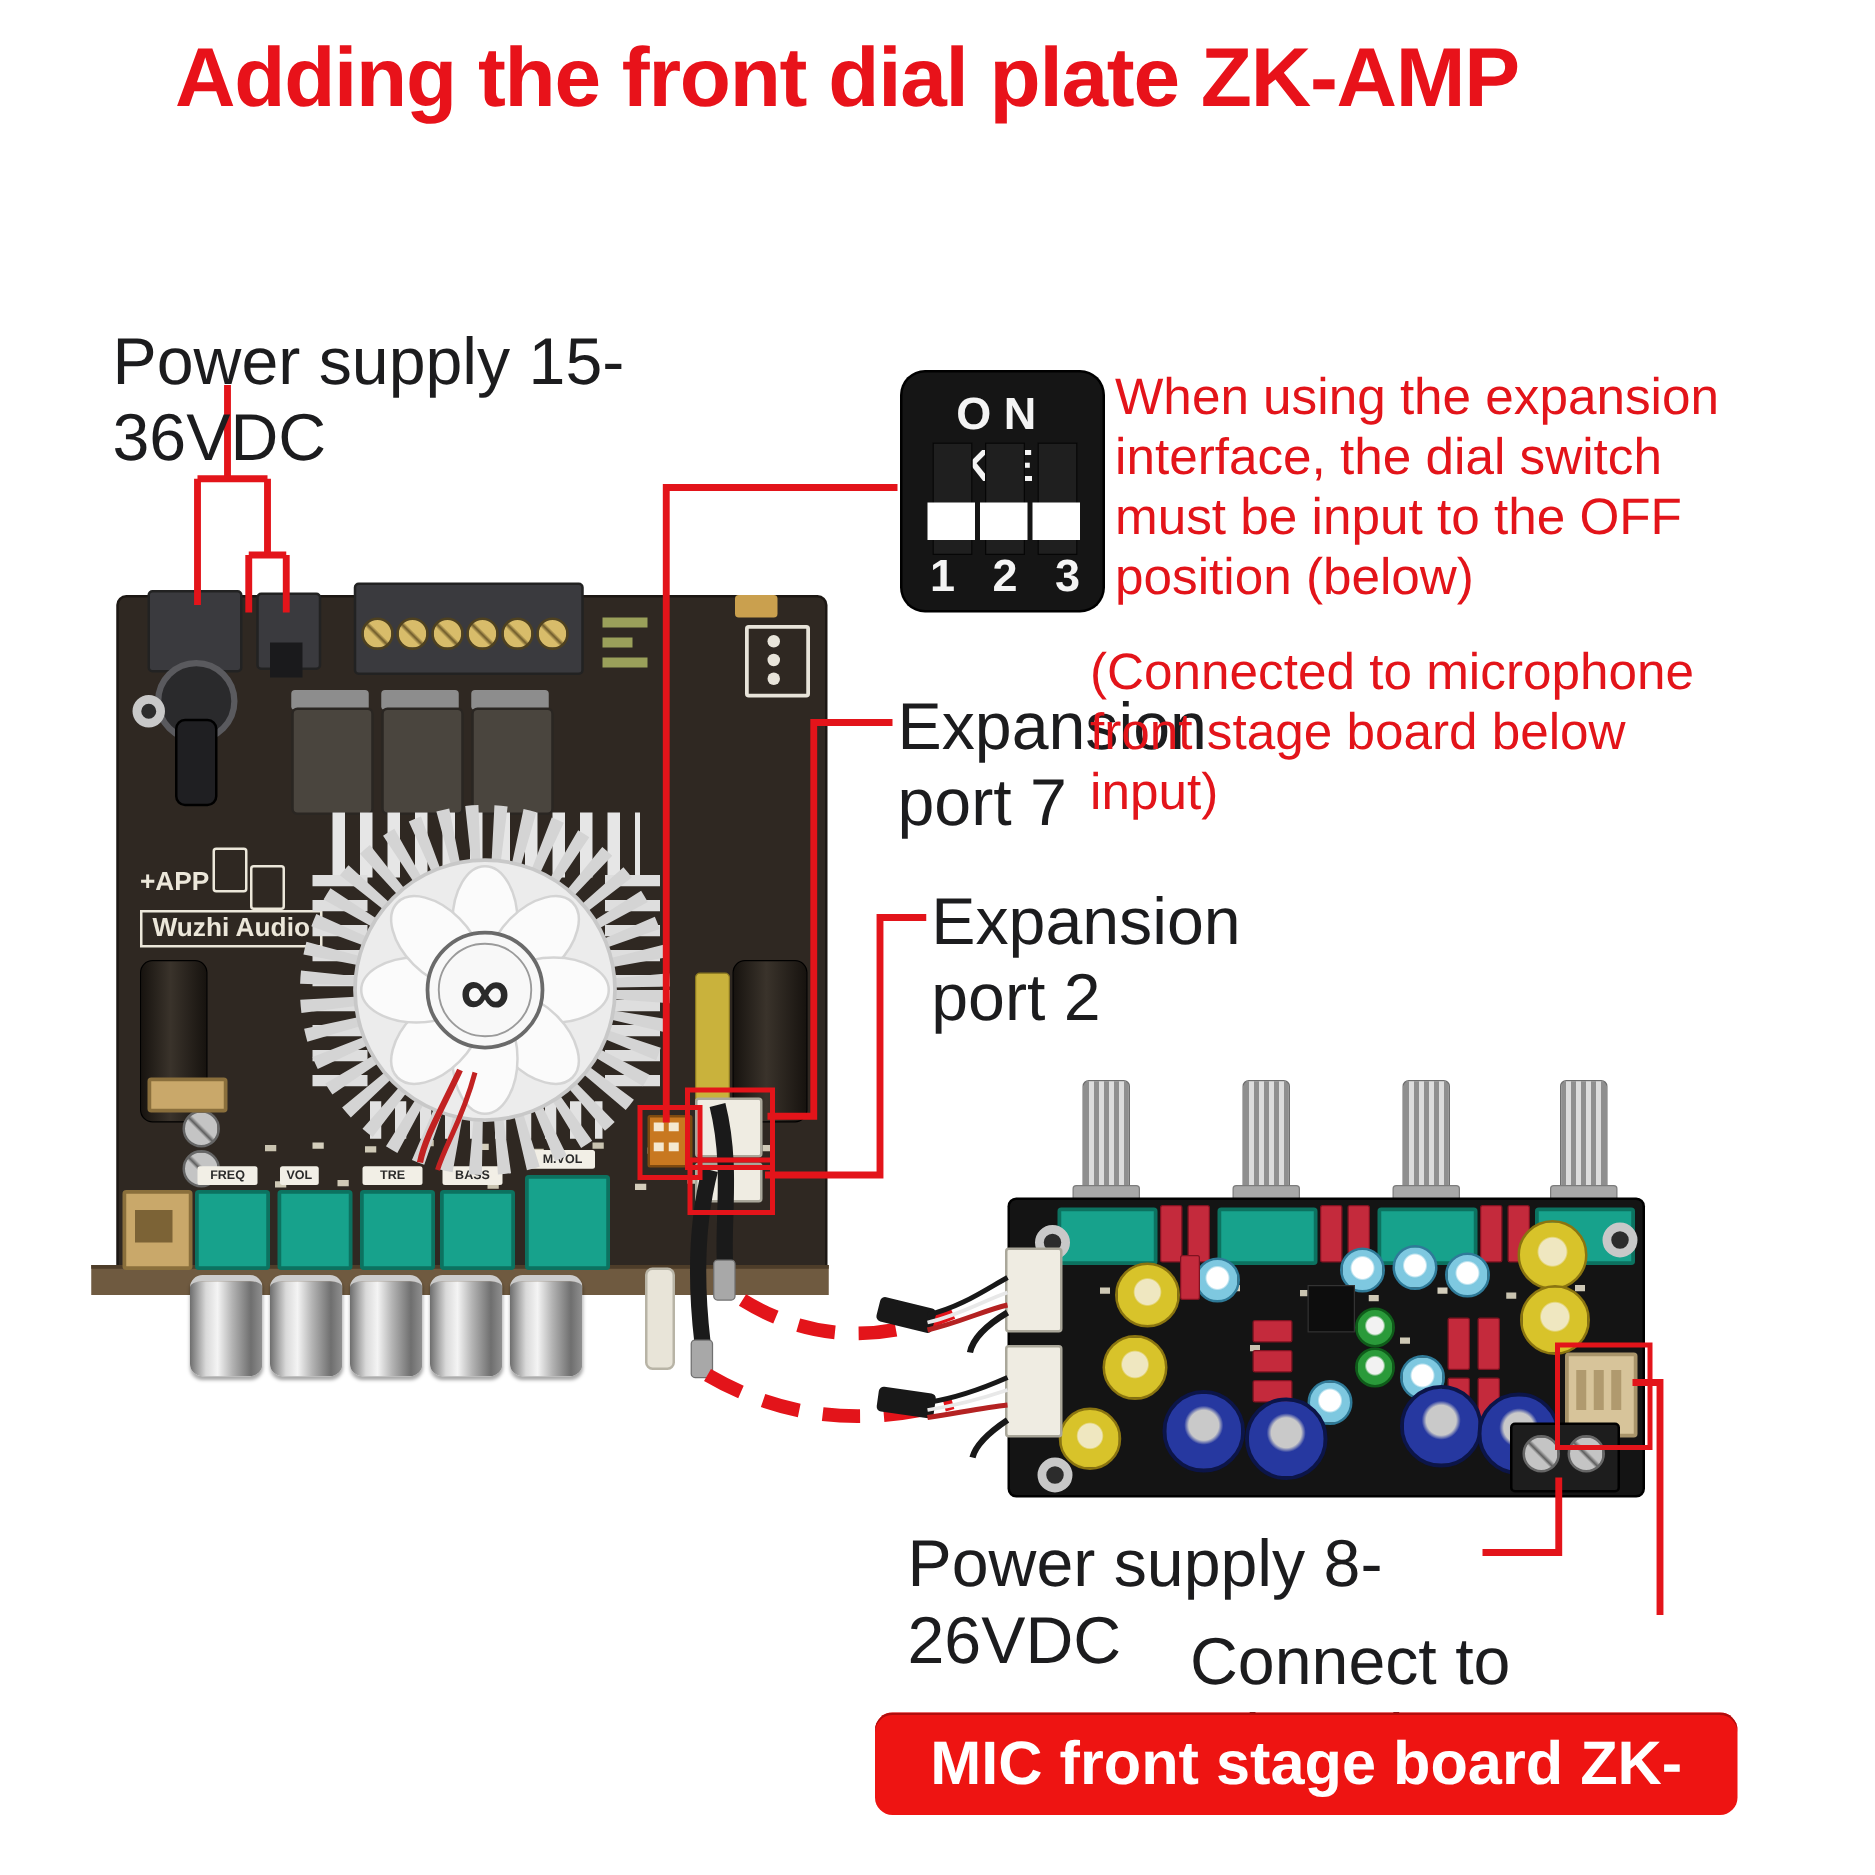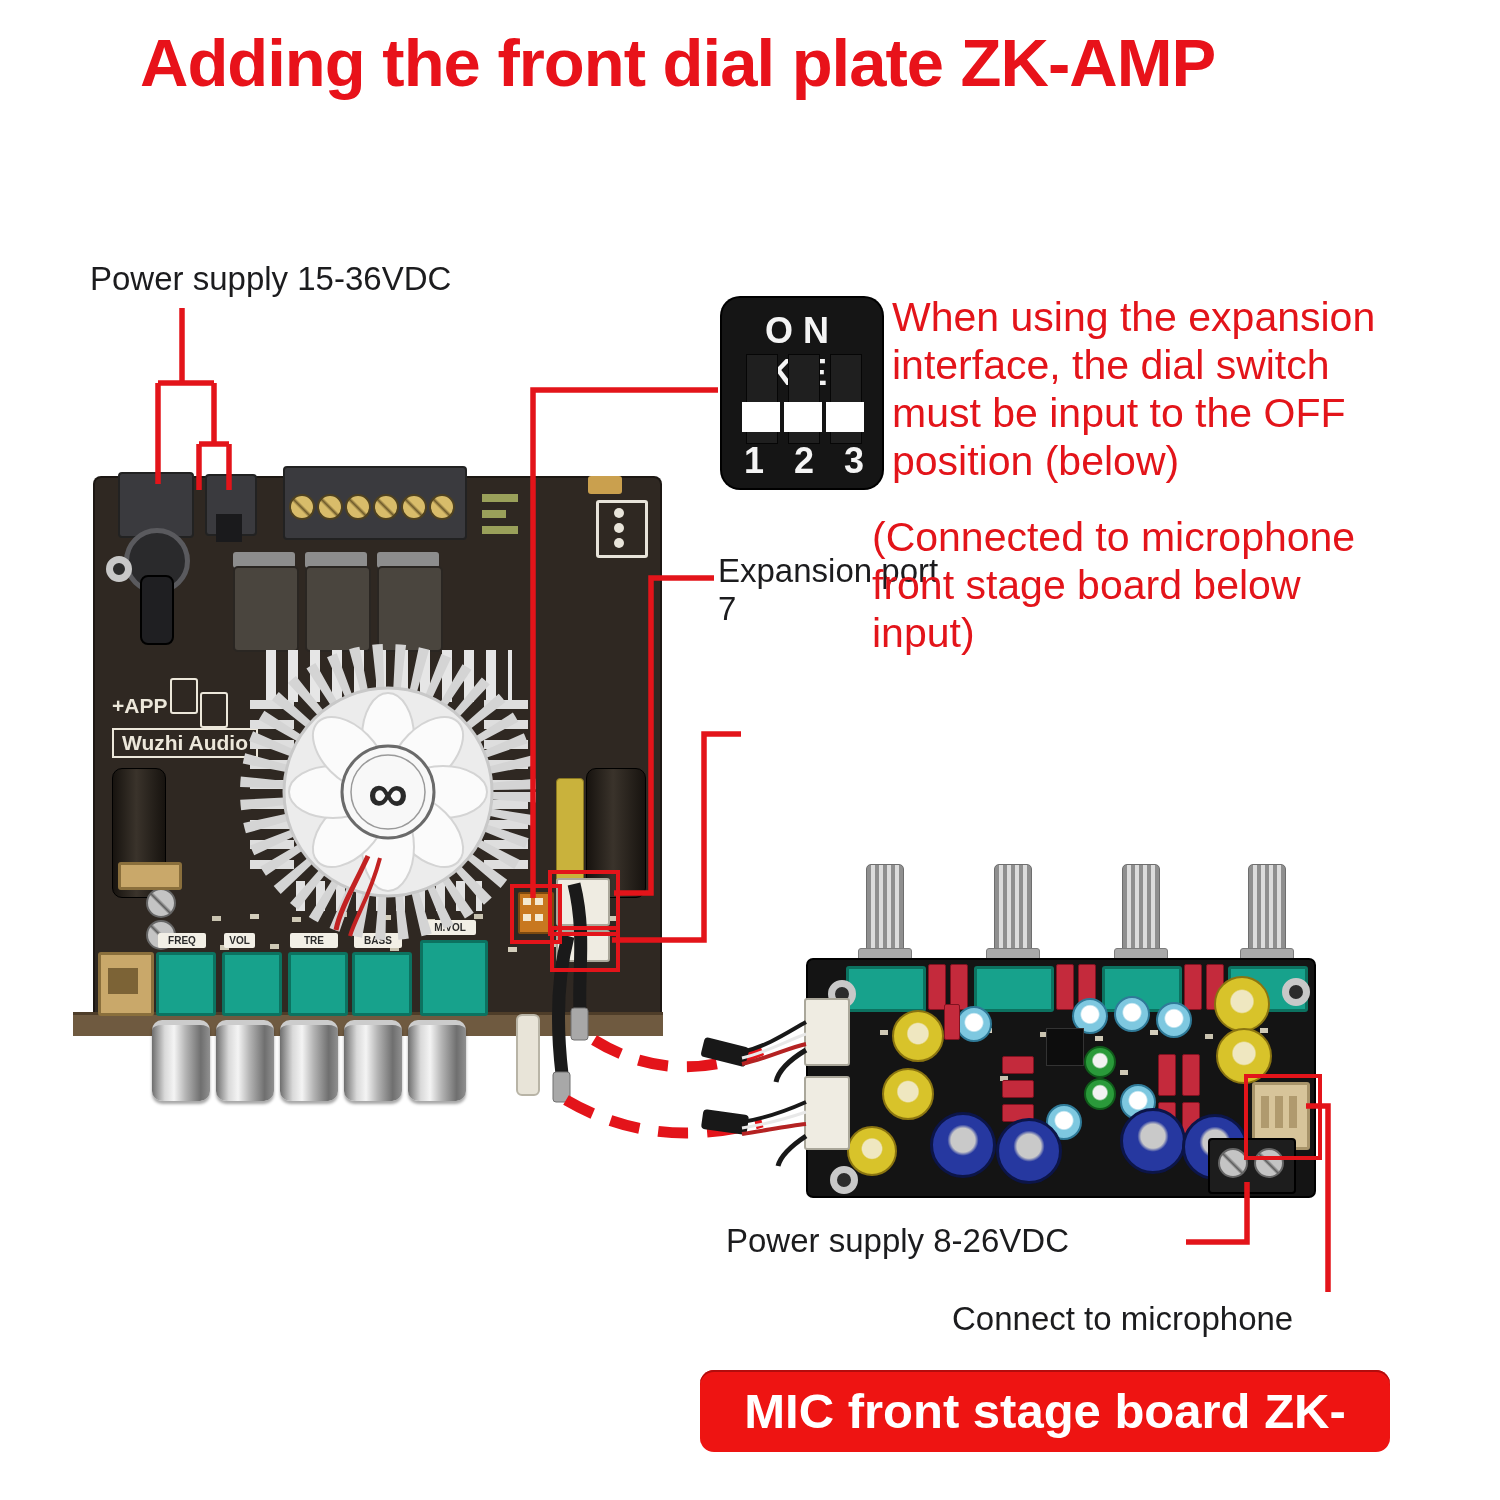--- a/index.html
+++ b/index.html
@@ -1,20 +1,20 @@
 <!DOCTYPE html>
 <html><head>
 <meta charset="utf-8">
 <style>
   html,body{margin:0;padding:0;background:#ffffff;font-family:"Liberation Sans",sans-serif;}
   #canvas{position:relative;width:1500px;height:1500px;background:#ffffff;overflow:hidden;}
   .abs{position:absolute;}
   
   .title{color:#e8121a;font-weight:bold;font-size:67px;line-height:1.04;letter-spacing:-1px;}
-  .blk{color:#1c1c1e;font-size:33px;line-height:1.15;}
+  .blk{color:#1c1c1e;font-size:53px;line-height:1.15;}
   .red-note{color:#e3141a;font-size:41px;line-height:1.17;}
   .banner{background:#ee1412;color:#ffffff;font-size:49px;font-weight:bold;text-align:center;
           border-radius:14px;line-height:82px;box-shadow:0 2px 0 #b20d0d inset;}
   
   .pcb-main{background:#2f2822;border-radius:6px;box-shadow:0 0 0 2px #1c1713;}
   .pcb-mic{background:#141414;border-radius:5px;box-shadow:0 0 0 2px #000;}
   .edge-strip{background:#6f5a40;border-top:3px solid #4e3d29;}
   .dark-part{background:#3a3a3e;border-radius:4px;border:2px solid #222;}
   .screw-gold{border-radius:50%;background:linear-gradient(45deg,#d8bc6a 40%,#6e5a2a 48%,#d8bc6a 56%);border:2px solid #4e4120;}
   .screw-sil{border-radius:50%;background:linear-gradient(45deg,#c4c4c4 42%,#5e5e5e 48%,#c4c4c4 56%);border:2px solid #666;}
@@ -294,19 +294,20 @@
     <div>Adding the front dial plate ZK-AMP</div>
   </div>
 
   <div class="abs blk" style="left:90px;top:260px;width:560px;">Power supply 15-36VDC</div>
 
   <div class="abs red-note" style="left:892px;top:294px;width:510px;">When using the expansion interface, the dial switch must be input to the OFF position (below)</div>
 
   <div class="abs blk" style="left:718px;top:552px;width:235px;">Expansion port 7</div>
   <div class="abs red-note" style="left:872px;top:514px;width:505px;">(Connected to microphone front stage board below input)</div>
 
+  <div class="abs blk" style="left:745px;top:708px;width:235px;">Expansion port 2</div>
 
   <div class="abs blk" style="left:726px;top:1222px;width:480px;">Power supply 8-26VDC</div>
   <div class="abs blk" style="left:952px;top:1300px;width:480px;">Connect to microphone</div>
 
   <div class="abs banner" style="left:700px;top:1370px;width:690px;height:82px;">MIC front stage board ZK-AMP</div>
 
 </div>
 
 </body></html>

